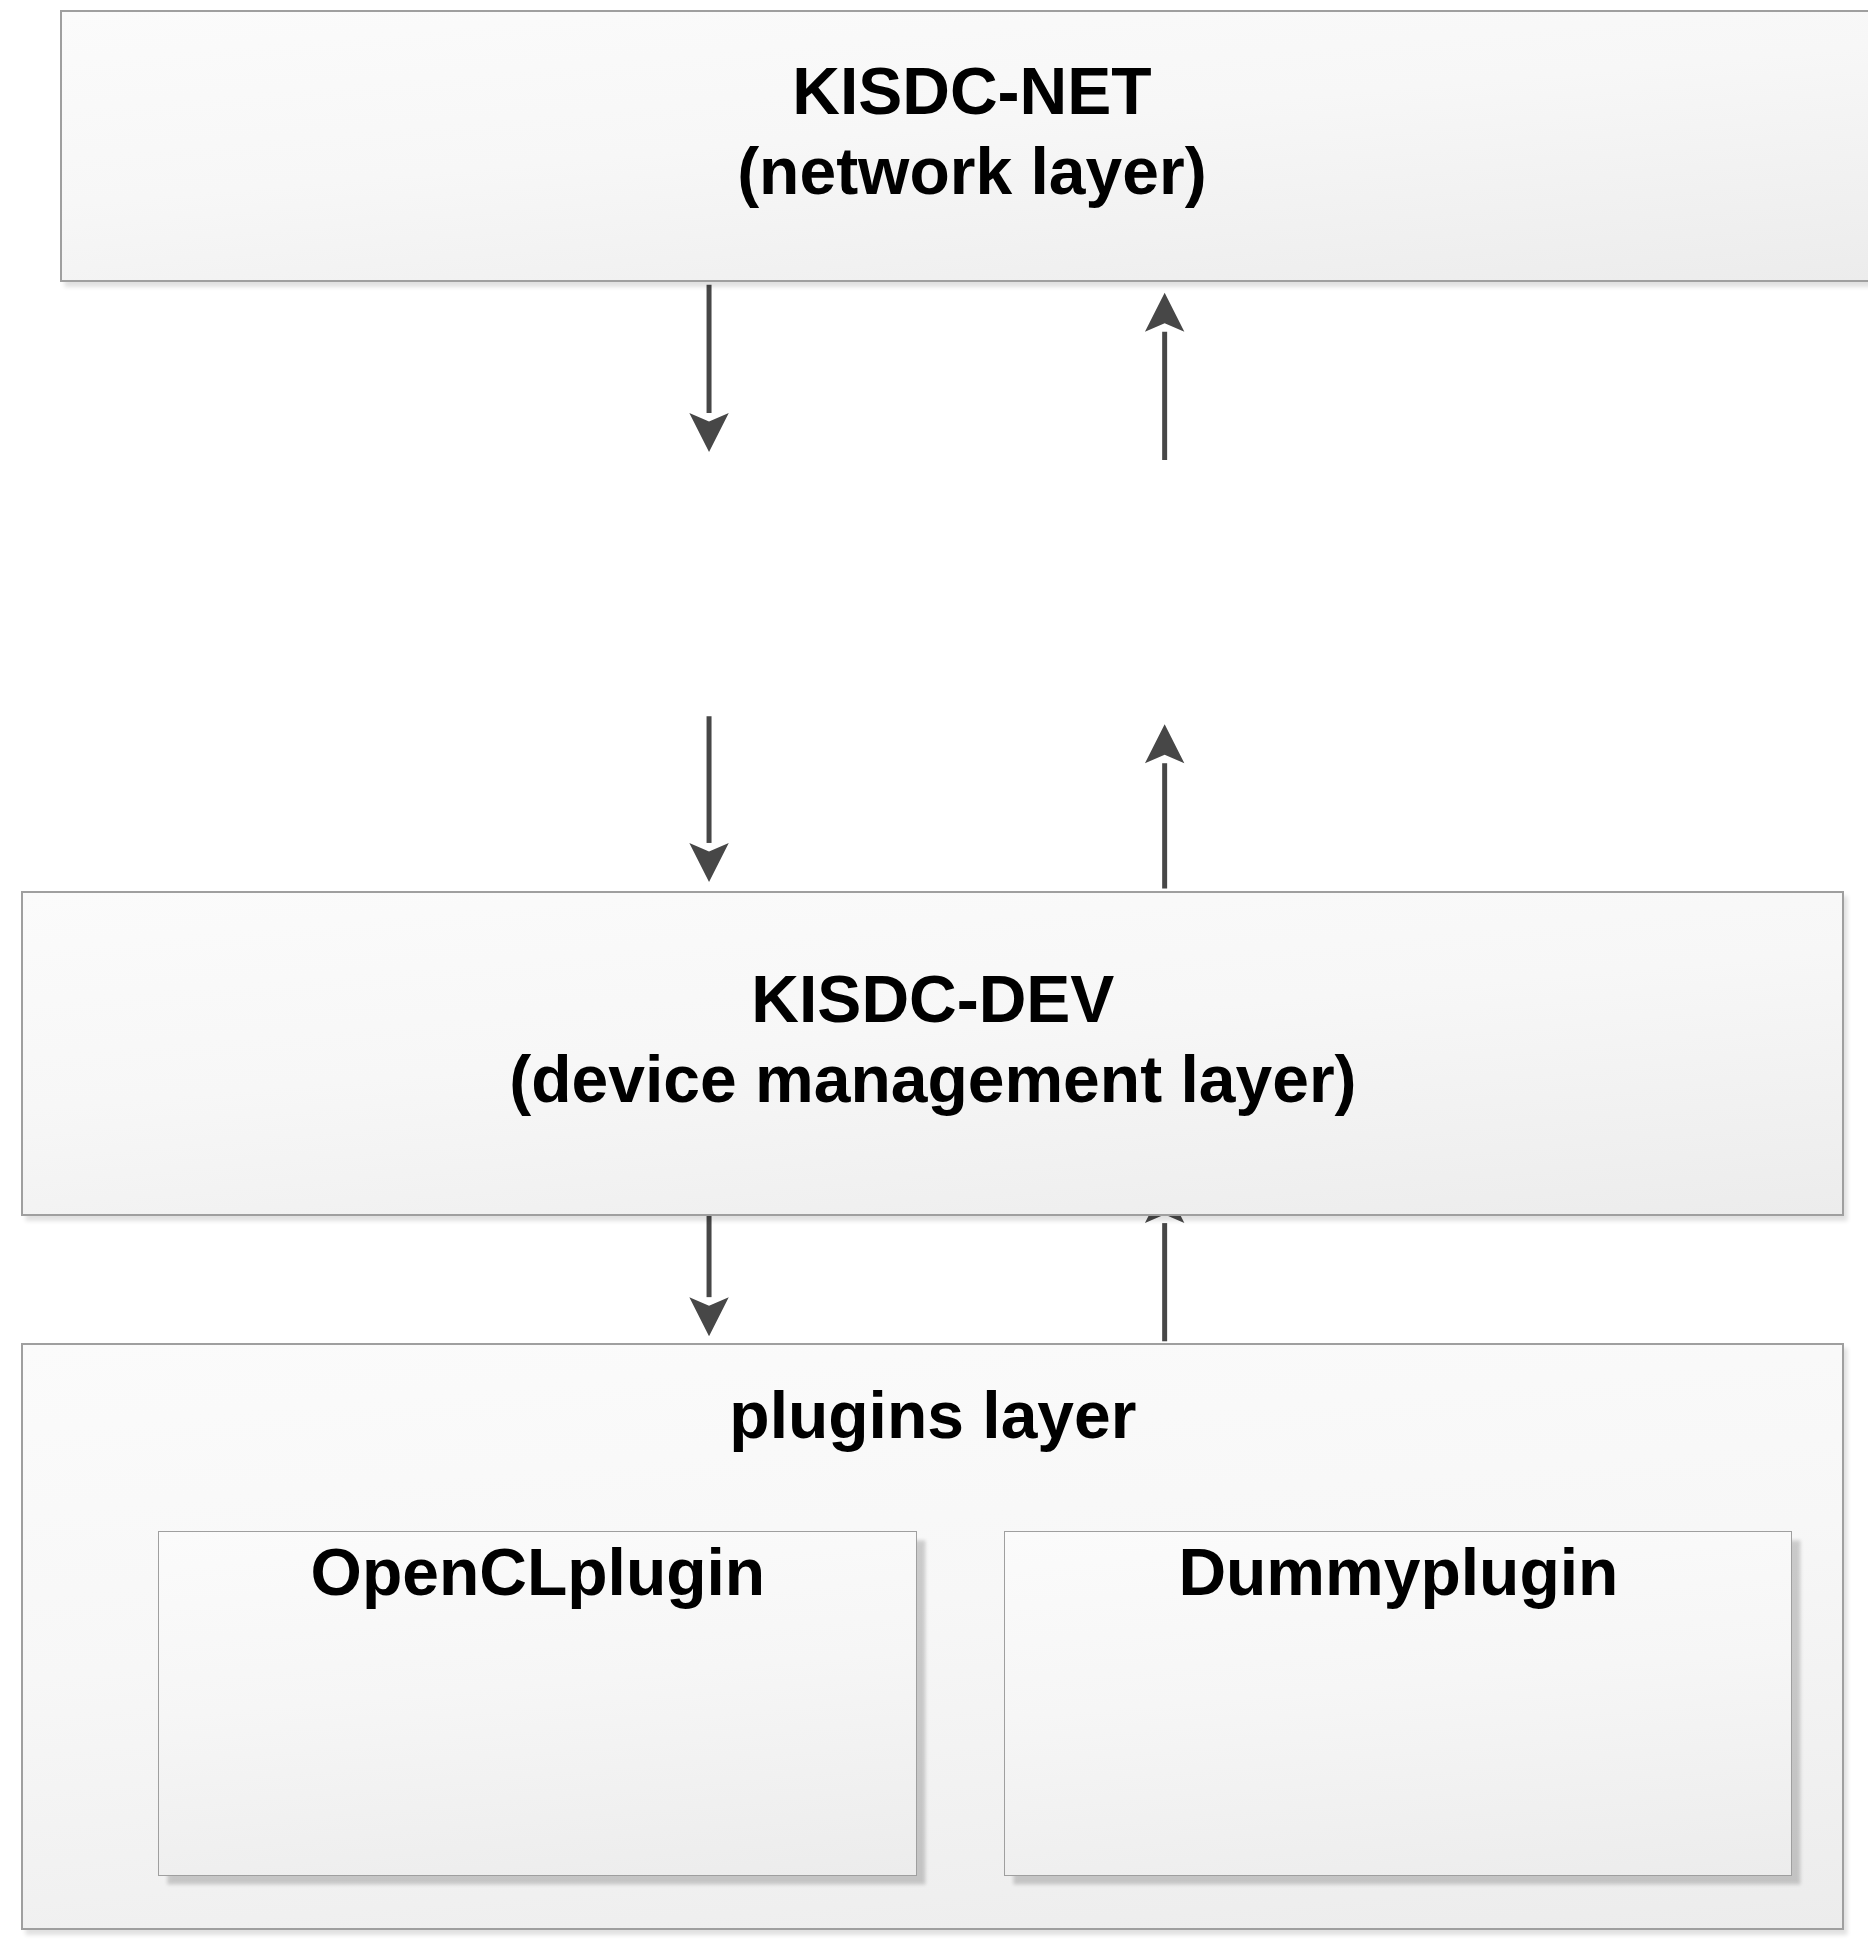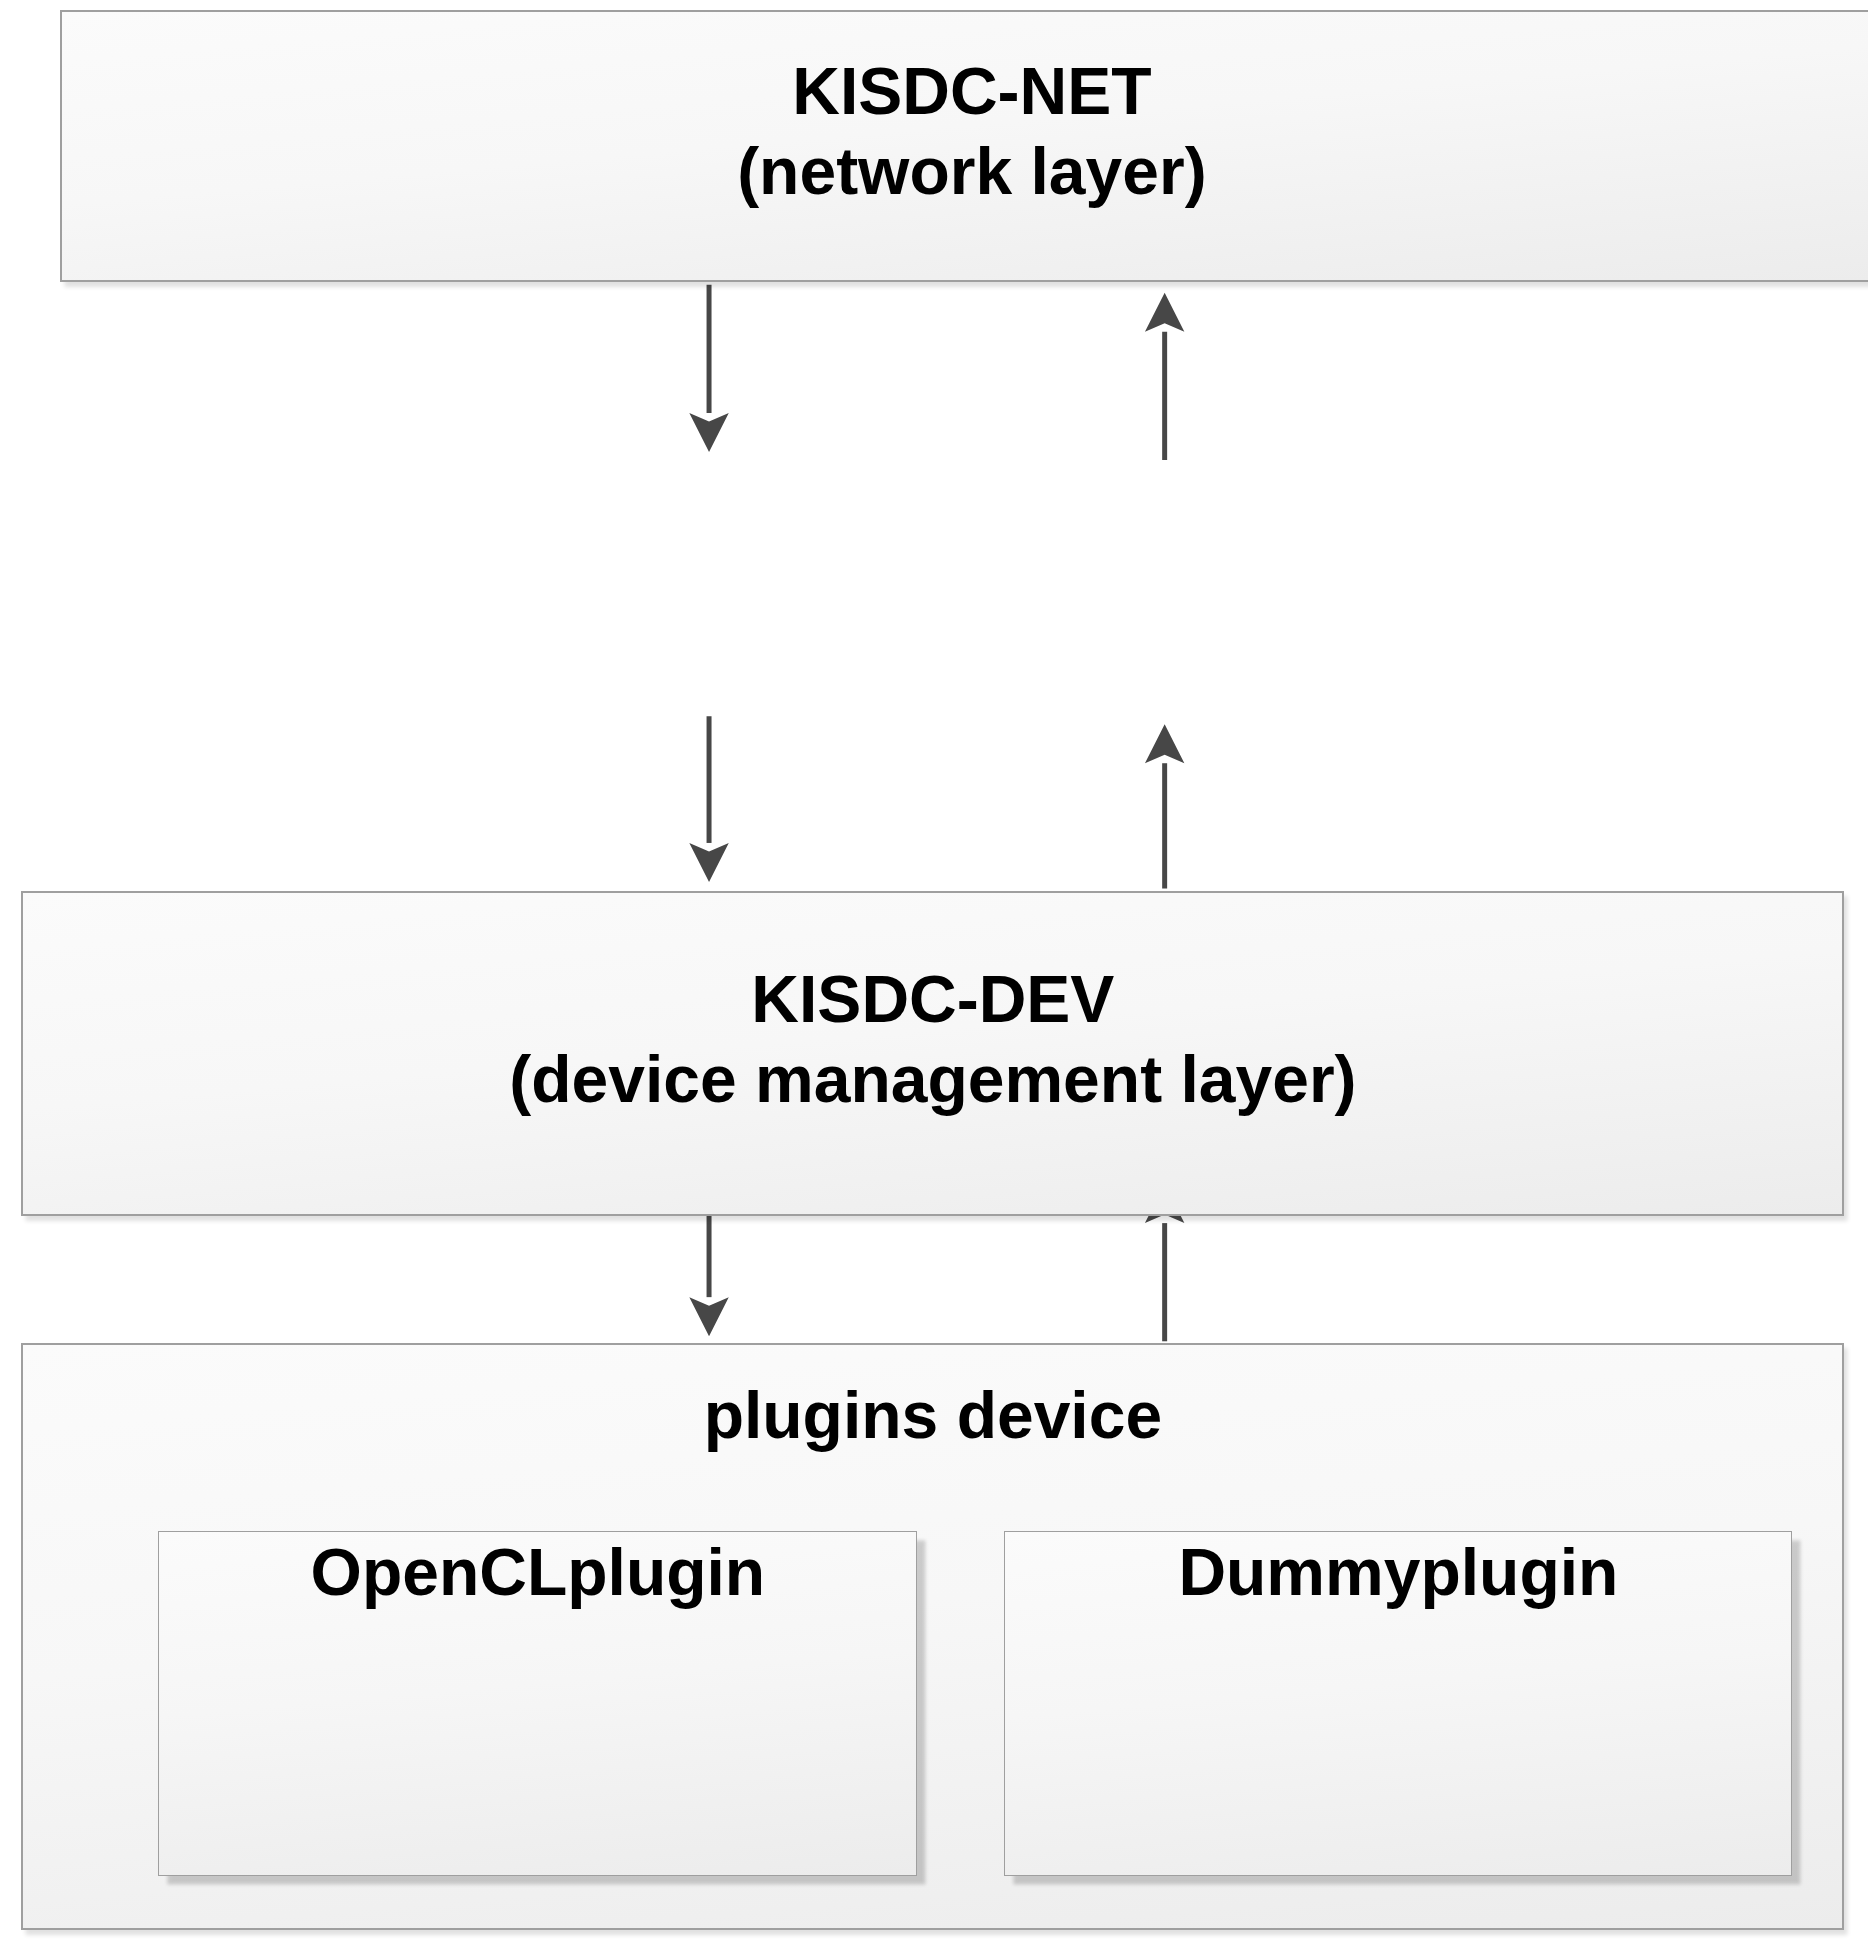--- a/index.html
+++ b/index.html
@@ -115,21 +115,21 @@
 
 
   <section class="layer box3">
     <div class="ltext">
       <div class="title">KISDC-DEV</div>
       <div class="title">(device management layer)</div>
     </div>
   </section>
 
   <section class="layer box4">
-    <div class="title plugins-title">plugins device</div>
+    <div class="title plugins-title">plugins layer</div>
 
     <div class="plugin-box plugin-opencl">
       <div class="title">OpenCL</div>
       <div class="title">plugin</div>
     </div>
 
     <div class="plugin-box plugin-dummy">
       <div class="title">Dummy</div>
       <div class="title">plugin</div>
     </div>

